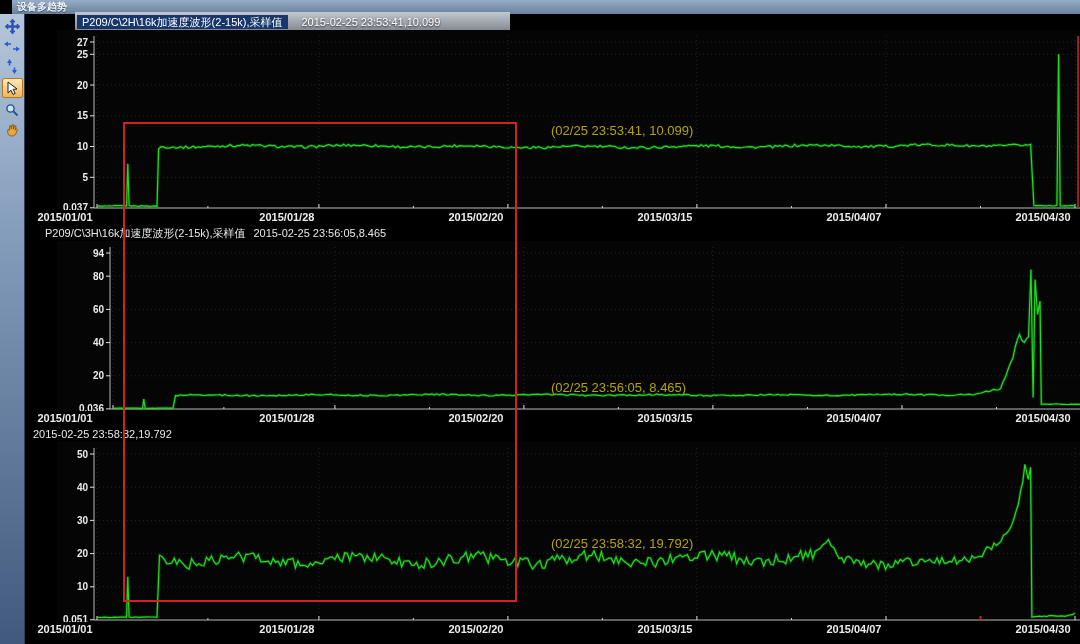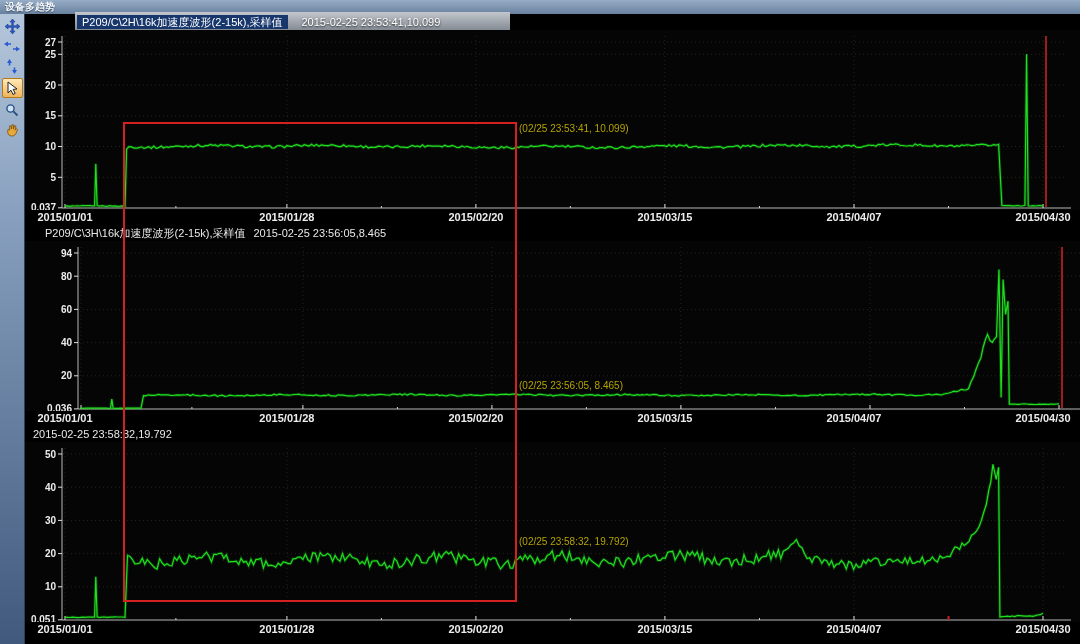--- a/index.html
+++ b/index.html
@@ -1,39 +1,39 @@
 <!DOCTYPE html>
 <html><head>
 <meta charset="utf-8">
 <style>
   html,body{margin:0;padding:0;background:#000;}
   body{width:1080px;height:644px;overflow:hidden;font-family:"Liberation Sans",sans-serif;position:relative;}
   .titlebar{height:14px;background:linear-gradient(#97accl,#68819f);background:linear-gradient(#97acc5,#68819f);
     color:#f2f6fa;font-size:10px;font-weight:bold;line-height:14px;padding-left:5px;
-    text-shadow:0 1px 1px #3a4a60;}
+    text-shadow:0 1px 1px #3a4a60;margin-left:12px;}
   .appbody{display:flex;height:630px;}
   .toolbar{width:25px;flex:0 0 25px;background:linear-gradient(#b4c6da,#8aa2c0 30%,#41597d);
     display:flex;flex-direction:column;align-items:center;padding-top:4px;gap:3px;box-sizing:border-box;
     border-right:1px solid #2e4058;}
   .tool{width:20px;height:17px;display:flex;align-items:center;justify-content:center;border-radius:2px;}
   .tool.selected{background:linear-gradient(#ffe9b8,#eeb55c);border:1px solid #b87818;box-sizing:border-box;width:21px;height:20px;}
   .main{position:relative;width:1055px;background:#000;}
   .panel-header{height:16px;display:flex;align-items:center;background:#000;position:relative;
     color:#e6e6e6;font-size:11px;white-space:nowrap;}
   .panel-header .elapsed{position:absolute;right:17px;color:#f0f0f0;font-size:17px;margin-top:40px;}
   .htab{height:20px;display:flex;align-items:center;background:linear-gradient(#c3c7cd,#7e858e);
     margin-left:50px;padding:0 70px 0 2px;}
   .chan-box{background:#17366c;color:#fff;padding:0 5px;height:14px;line-height:14px;}
   .hts{margin-left:14px;color:#fff;text-shadow:0 1px 2px #222;}
   .chan2{padding-left:20px;color:#e8e8e8;}
   .hts2{margin-left:8px;color:#e8e8e8;}
-  .plot{position:relative;background:#050505;}
+  .plot{position:relative;background:#050505;margin-left:32px;}
   .p0,.p2{height:180px;} .p1{height:170px;padding-left:16px;}
   .plot svg{display:block;}
-  .annot{position:absolute;font-size:10px;color:#b5a400;white-space:nowrap;}
+  .annot{position:absolute;font-size:13px;color:#b5a400;white-space:nowrap;}
   .xaxis{position:relative;height:15px;font-size:11px;color:#ececec;font-weight:bold;background:#000;}
   .xaxis span{position:absolute;top:1px;transform:translateX(-50%);white-space:nowrap;}
   .selrect{position:absolute;border:2px solid #d42020;pointer-events:none;z-index:5;}
 </style>
 </head>
 <body>
 
 <div class="titlebar">
   <span>设备多趋势</span>
 </div>

